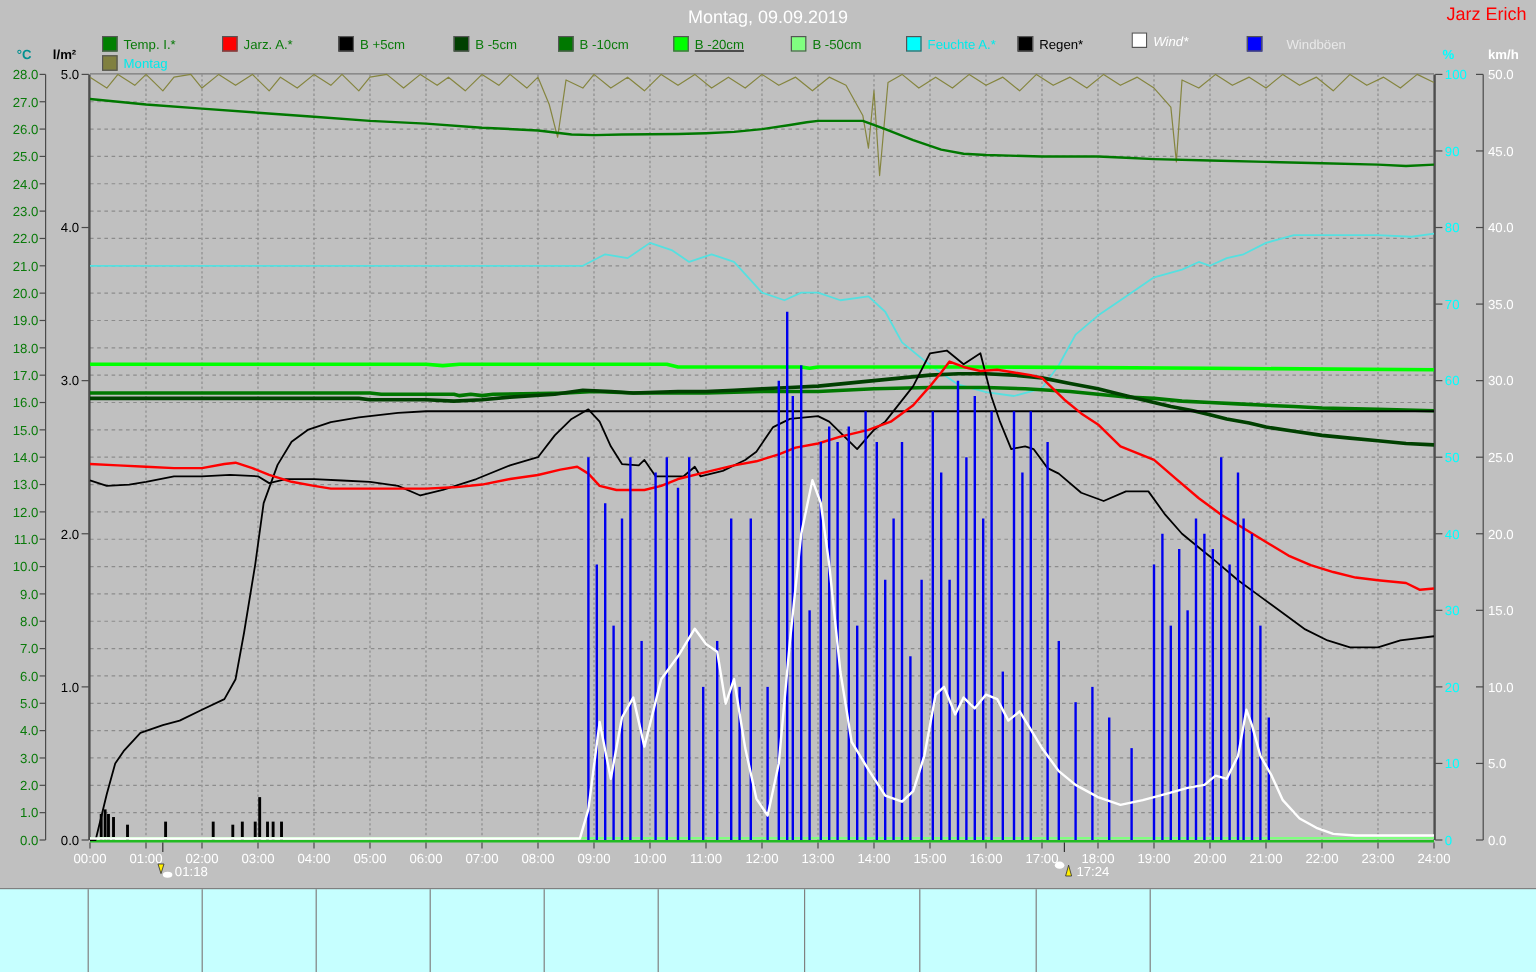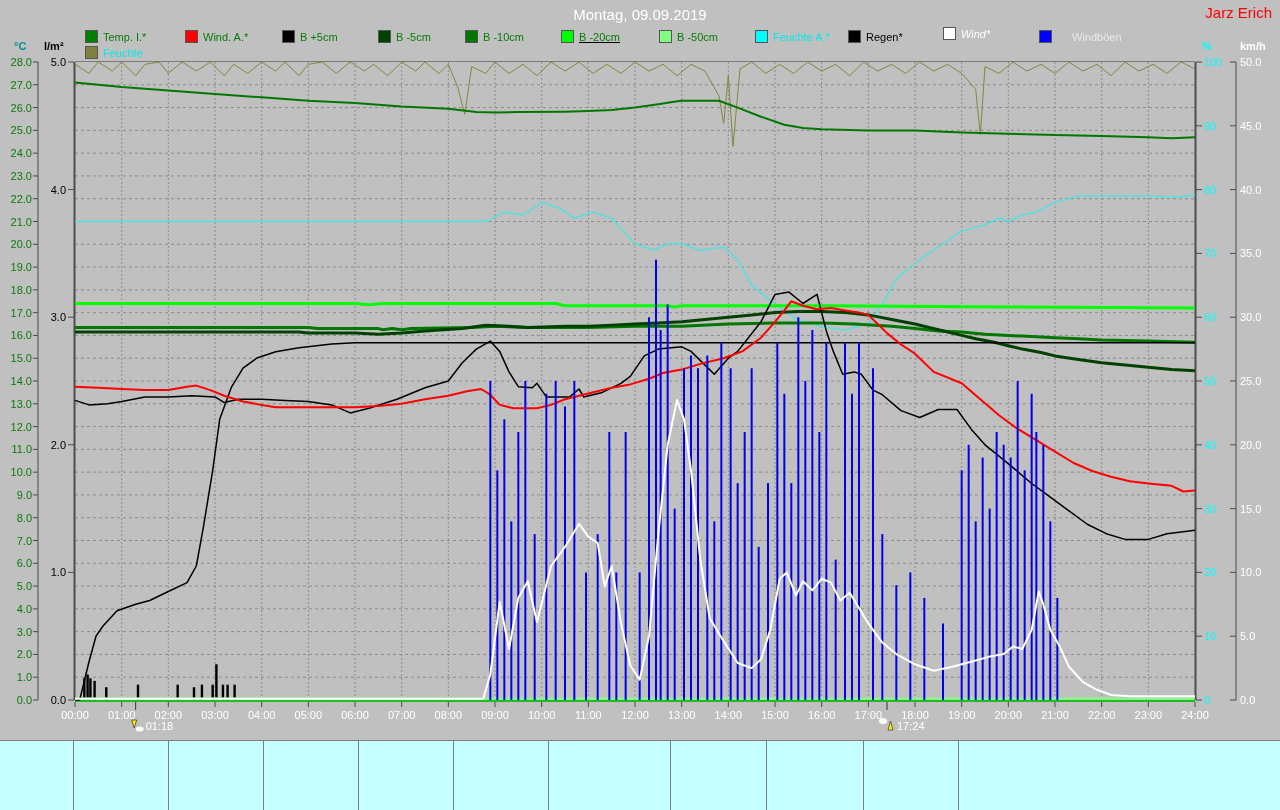--- a/index.html
+++ b/index.html
@@ -24,31 +24,31 @@
   <div id="title">Montag, 09.09.2019</div>
   <div id="author">Jarz Erich</div>
 
   <span class="unit" style="left:14px;top:40px;color:#009090;">°C</span>
   <span class="unit" style="left:44px;top:40px;color:#000000;">l/m²</span>
   <span class="unit" style="left:1202px;top:40px;color:#00ffff;">%</span>
   <span class="unit" style="left:1240px;top:40px;color:#ffffff;">km/h</span>
 
   <div id="legend">
       <div class="legend-item" style="left: 85px; top: 30px;"><span class="sw" style="background: rgb(0, 128, 0);"></span><span style="color: rgb(10, 122, 10);">Temp. I.*</span></div>
-      <div class="legend-item" style="left: 185px; top: 30px;"><span class="sw" style="background: rgb(255, 0, 0);"></span><span style="color: rgb(10, 122, 10);">Wind. A.*</span></div>
+      <div class="legend-item" style="left: 185px; top: 30px;"><span class="sw" style="background: rgb(255, 0, 0);"></span><span style="color: rgb(10, 122, 10);">Jarz. A.*</span></div>
       <div class="legend-item" style="left: 282px; top: 30px;"><span class="sw" style="background: rgb(0, 0, 0);"></span><span style="color: rgb(10, 122, 10);">B +5cm</span></div>
       <div class="legend-item" style="left: 378px; top: 30px;"><span class="sw" style="background: rgb(0, 64, 0);"></span><span style="color: rgb(10, 122, 10);">B -5cm</span></div>
       <div class="legend-item" style="left: 465px; top: 30px;"><span class="sw" style="background: rgb(0, 120, 0);"></span><span style="color: rgb(10, 122, 10);">B -10cm</span></div>
       <div class="legend-item" style="left: 561px; top: 30px; text-decoration: underline;"><span class="sw" style="background: rgb(0, 255, 0);"></span><span style="color: rgb(10, 122, 10);">B -20cm</span></div>
       <div class="legend-item" style="left: 659px; top: 30px;"><span class="sw" style="background: rgb(128, 255, 128);"></span><span style="color: rgb(10, 122, 10);">B -50cm</span></div>
       <div class="legend-item" style="left: 755px; top: 30px;"><span class="sw" style="background: rgb(0, 255, 255);"></span><span style="color: rgb(0, 234, 234);">Feuchte A.*</span></div>
       <div class="legend-item" style="left: 848px; top: 30px;"><span class="sw" style="background: rgb(0, 0, 0);"></span><span style="color: rgb(0, 0, 0);">Regen*</span></div>
       <div class="legend-item" style="left: 943px; top: 27px; font-style: italic;"><span class="sw" style="background: rgb(255, 255, 255);"></span><span style="color: rgb(255, 255, 255);">Wind*</span></div>
       <div class="legend-item" style="left: 1039px; top: 30px;"><span class="sw" style="background: rgb(0, 0, 255);"></span><span style="color: rgb(232, 232, 232); margin-left: 15px;">Windböen</span></div>
-      <div class="legend-item" style="left: 85px; top: 46px;"><span class="sw" style="background: rgb(128, 128, 64);"></span><span style="color: rgb(0, 234, 234);">Feuchte</span></div>
+      <div class="legend-item" style="left: 85px; top: 46px;"><span class="sw" style="background: rgb(128, 128, 64);"></span><span style="color: rgb(0, 234, 234);">Montag</span></div>
     </div>
 
   <svg id="chart" width="1280" height="740">
       <g>
         <line x1="121.66666666666666" y1="62" x2="121.66666666666666" y2="700" stroke="#8c8c8c" stroke-dasharray="2,2"></line>
         <line x1="168.33333333333331" y1="62" x2="168.33333333333331" y2="700" stroke="#8c8c8c" stroke-dasharray="2,2"></line>
         <line x1="215" y1="62" x2="215" y2="700" stroke="#8c8c8c" stroke-dasharray="2,2"></line>
         <line x1="261.66666666666663" y1="62" x2="261.66666666666663" y2="700" stroke="#8c8c8c" stroke-dasharray="2,2"></line>
         <line x1="308.33333333333337" y1="62" x2="308.33333333333337" y2="700" stroke="#8c8c8c" stroke-dasharray="2,2"></line>
         <line x1="355" y1="62" x2="355" y2="700" stroke="#8c8c8c" stroke-dasharray="2,2"></line>

